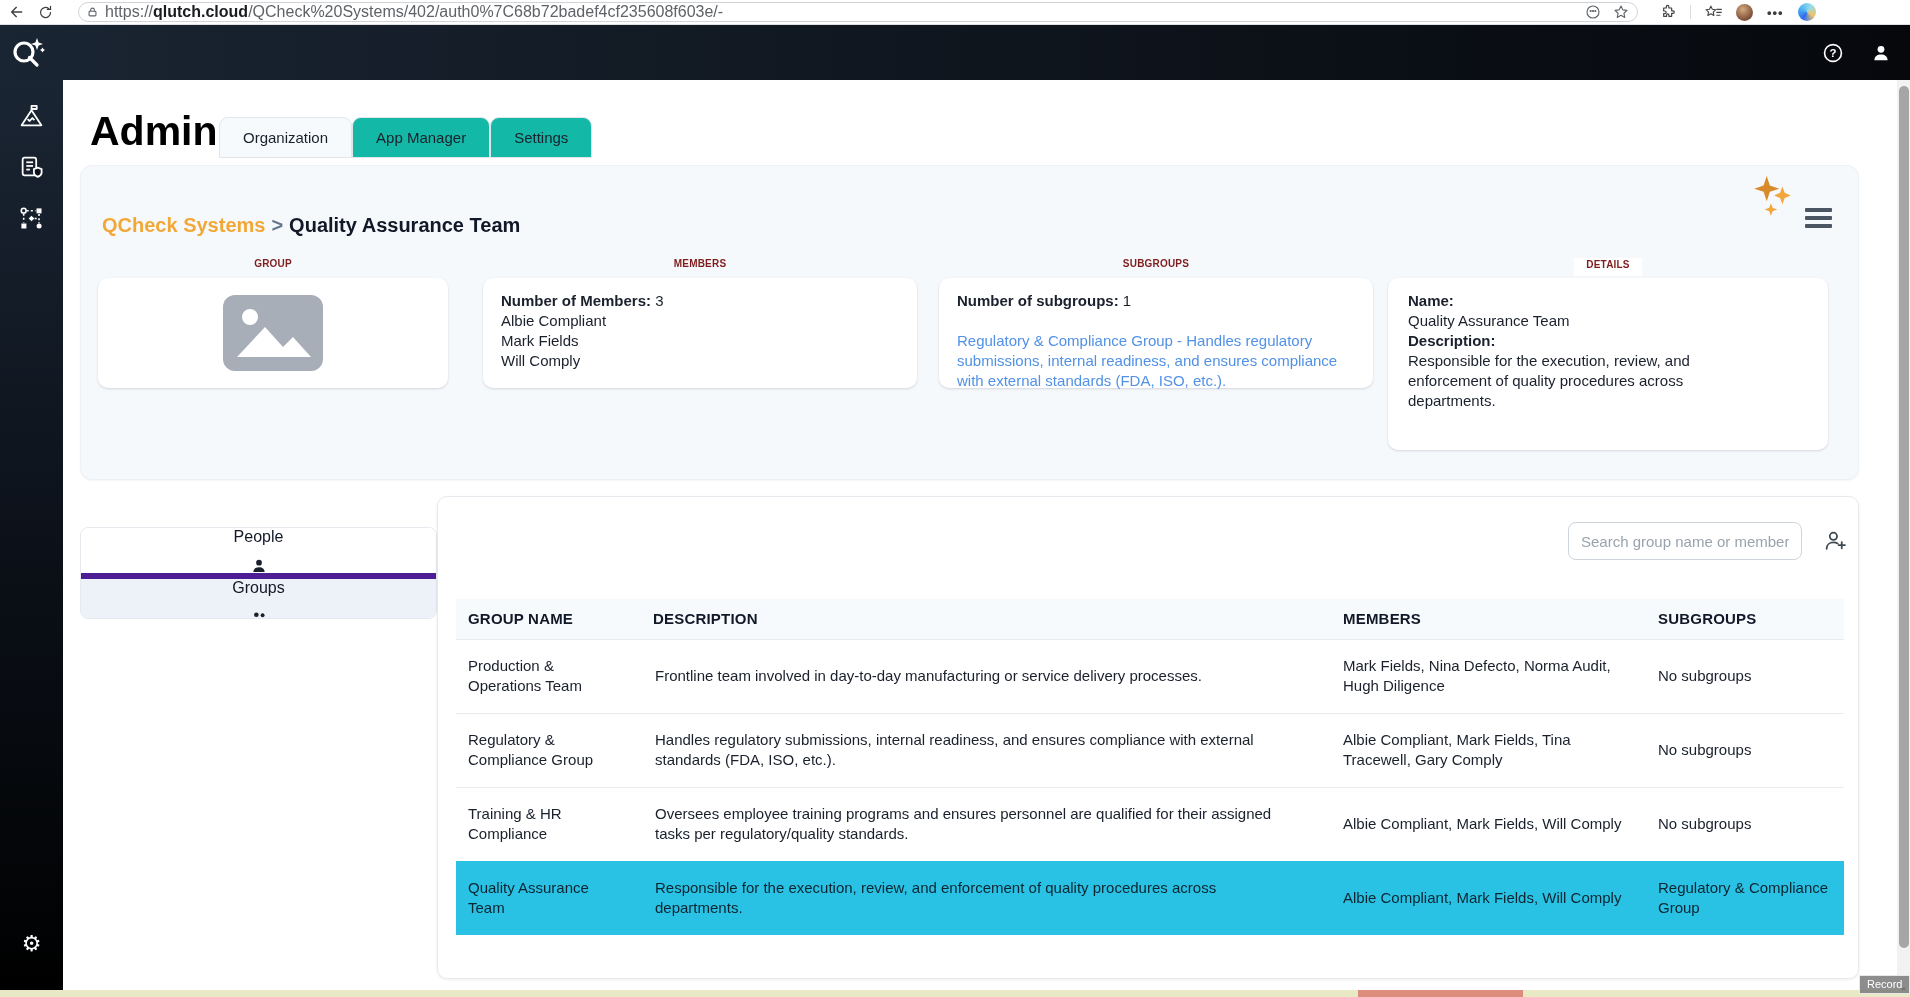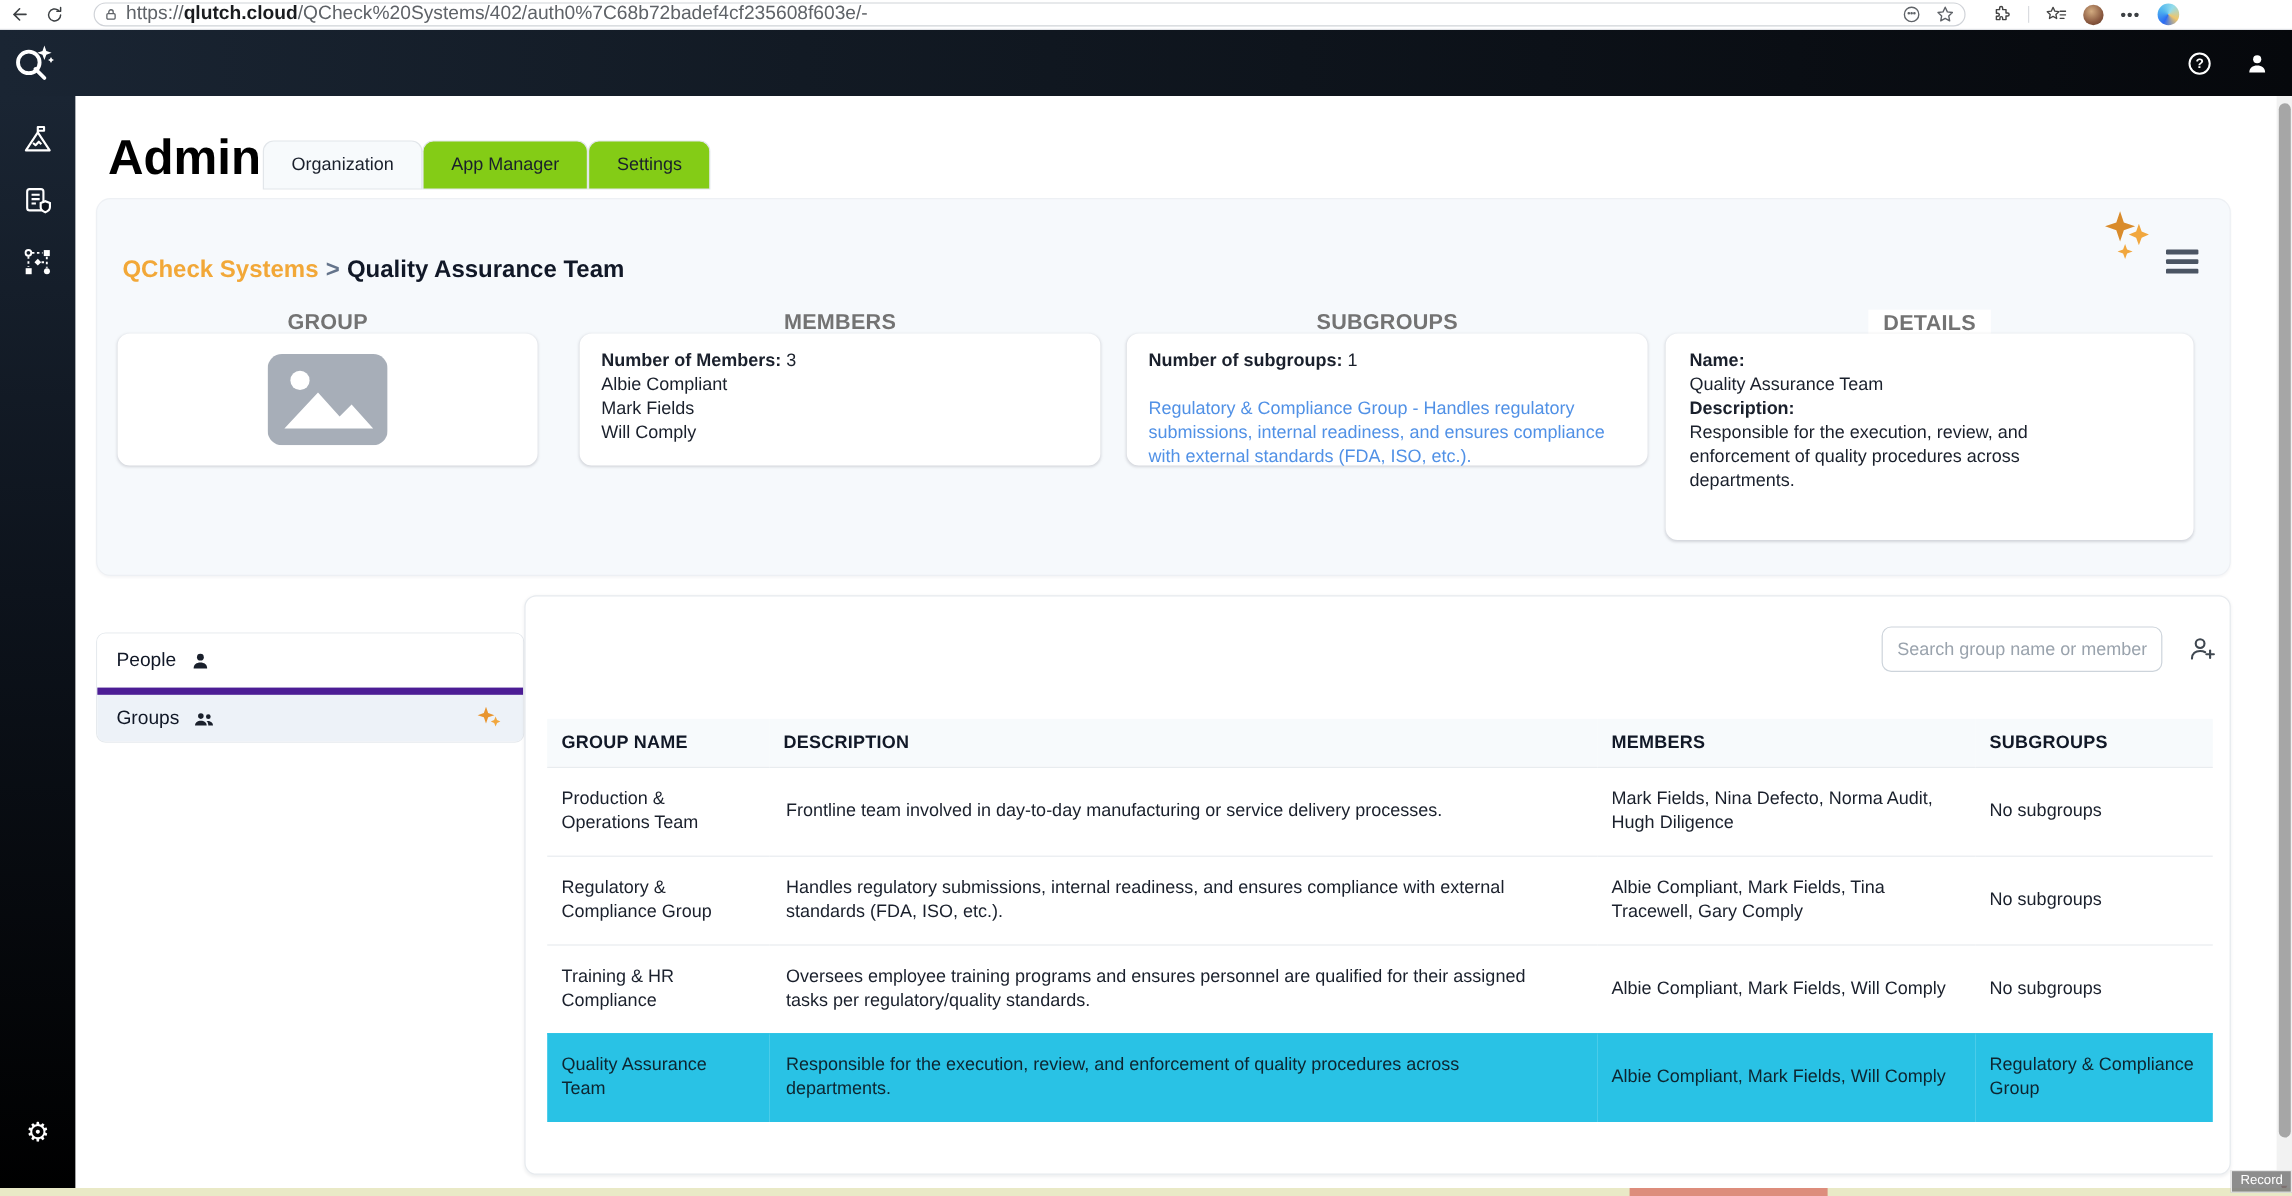--- a/index.html
+++ b/index.html
@@ -41,55 +41,55 @@
   
   .scrollbar { position:absolute; right:0; top:80px; width:13px; height:917px; background:#f2f2f2; }
   .scrollbar .thumb { position:absolute; top:6px; left:1.5px; width:10px; height:862px; background:#a6a6a6; border-radius:5px; }
   .scrollbar .arr { position:absolute; bottom:2px; left:0; width:13px; text-align:center; font-size:9px; color:#7e1410; }
 
   
   .main { position:absolute; left:63px; top:80px; width:1834px; height:917px; background:#fff; }
   .page-title { position:absolute; left:27px; top:28px; font-size:41px; font-weight:800; color:#000; }
   .tabs { position:absolute; left:156px; top:37px; display:flex;text-align:center; }
   .tab { height:41px; padding:0 23px; display:flex; align-items:center; font-size:15px; color:#1a202c;
-         background:#84cc16; border:1px solid #e2e6ea; border-radius:9px 9px 0 0; }
+         background:#14b8a6; border:1px solid #e2e6ea; border-radius:9px 9px 0 0; }
   .tab.active { background:#f7fafc; }
 
   
   .card1 { position:absolute; left:17px; top:85px; width:1779px; height:315px; background:#f6f9fc;
            border:1px solid #edf0f4; border-radius:12px; box-shadow:0 1px 2px rgba(16,24,40,.04); }
   .breadcrumb { position:absolute; left:21px; top:48px; font-size:20px; font-weight:bold; }
   .breadcrumb .org { color:#f2a838; }
   .breadcrumb .sep { color:#64748b; padding:0 6px; }
   .breadcrumb .cur { color:#111827; }
   .card1 .sparkles { position:absolute; right:62px; top:8px; }
   .card1 .menu-btn { position:absolute; right:26px; top:42px; display:flex; flex-direction:column; gap:4px; }
   .menu-btn span { display:block; width:27px; height:4px; background:#4b5563; border-radius:1px; }
 
-  .col-header { position:absolute; top:92px; font-size:18px; font-weight:bold; color:#737373; text-align:center; letter-spacing:.2px; }
+  .col-header { position:absolute; top:92px; font-size:10px; font-weight:bold; color:#7f1d1d; text-align:center; letter-spacing:.2px; }
   .ch-group    { left:17px;   width:350px; }
   .ch-members  { left:402px;  width:434px; }
   .ch-subgroups{ left:858px;  width:434px; }
   .ch-details  { left:1307px; width:440px; }
   .ch-details .pill { background:#fff; display:inline-block; padding:1px 12px 6px; }
 
   .ov-card { position:absolute; top:112px; background:#fff; border-radius:10px;
              box-shadow:0 1px 3px rgba(16,24,40,.10), 0 1px 2px rgba(16,24,40,.06); }
   .oc-group    { left:17px;   width:350px; height:110px; display:flex; align-items:center; justify-content:center; }
   .oc-members  { left:402px;  width:434px; height:110px; padding:13px 18px; }
   .oc-subgroups{ left:858px;  width:434px; height:110px; padding:13px 18px; }
   .oc-details  { left:1307px; width:440px; height:172px; padding:13px 20px; }
   .ov-card .line { font-size:15px; line-height:20px; color:#1a202c; }
   .ov-card b { font-weight:bold; }
   .sub-link { font-size:15px; line-height:20px; color:#5191e6; cursor:pointer;margin-top:20px; }
   .details-desc { max-width:340px; }
 
   
   .navcard { position:absolute; left:17px; top:447px; width:357px; border:1px solid #e6eaee; border-radius:8px; overflow:hidden; background:#fff; }
-  .navrow { height:45px; display:flex; align-items:center; gap:11px; padding:0 16px; font-size:16px; color:#111827; background:#fff; }
+  .navrow { height:45px; display:flex; align-items:center; gap:11px; padding:0 16px; font-size:16px; color:#111827; background:#fff;flex-direction:column; }
   .navrow + .navrow { border-top:6px solid #4c1d95; }
   .navrow.selected { background:#edf2f8; }
   .navrow .spark { margin-left:auto; }
 
   
   .tablecard { position:absolute; left:374px; top:416px; width:1422px; height:483px; background:#fff;
                border:1px solid #e6eaee; border-radius:10px; box-shadow:0 1px 3px rgba(16,24,40,.07); }
   .search { position:absolute; top:25px; right:56px; width:234px; height:38px; border:1px solid #cdd4db; border-radius:8px;
             font-size:15px; color:#1a202c; padding:0 12px; font-family:"Liberation Sans", sans-serif; background:#fff; }
   .search::placeholder { color:#9aa3ad; }

